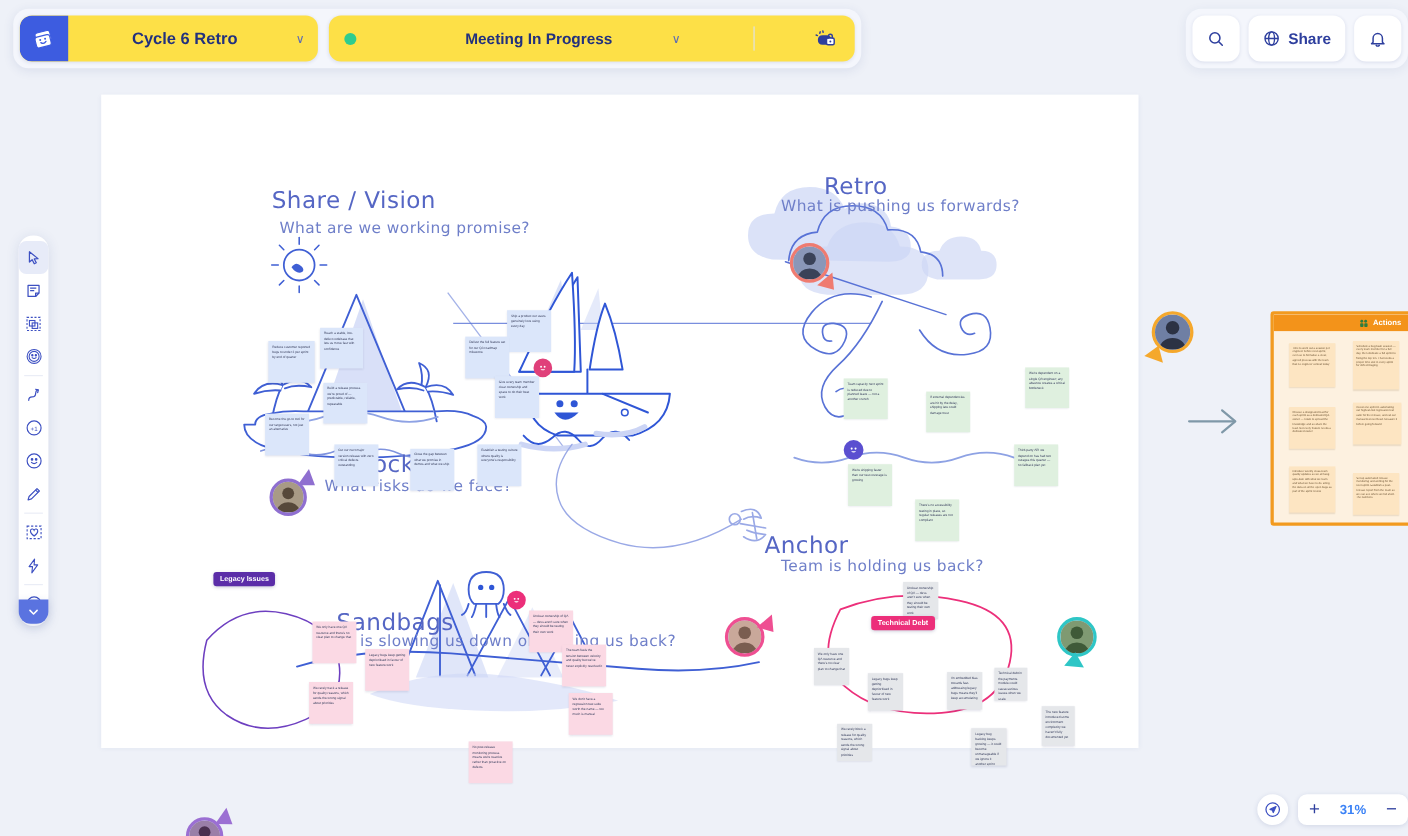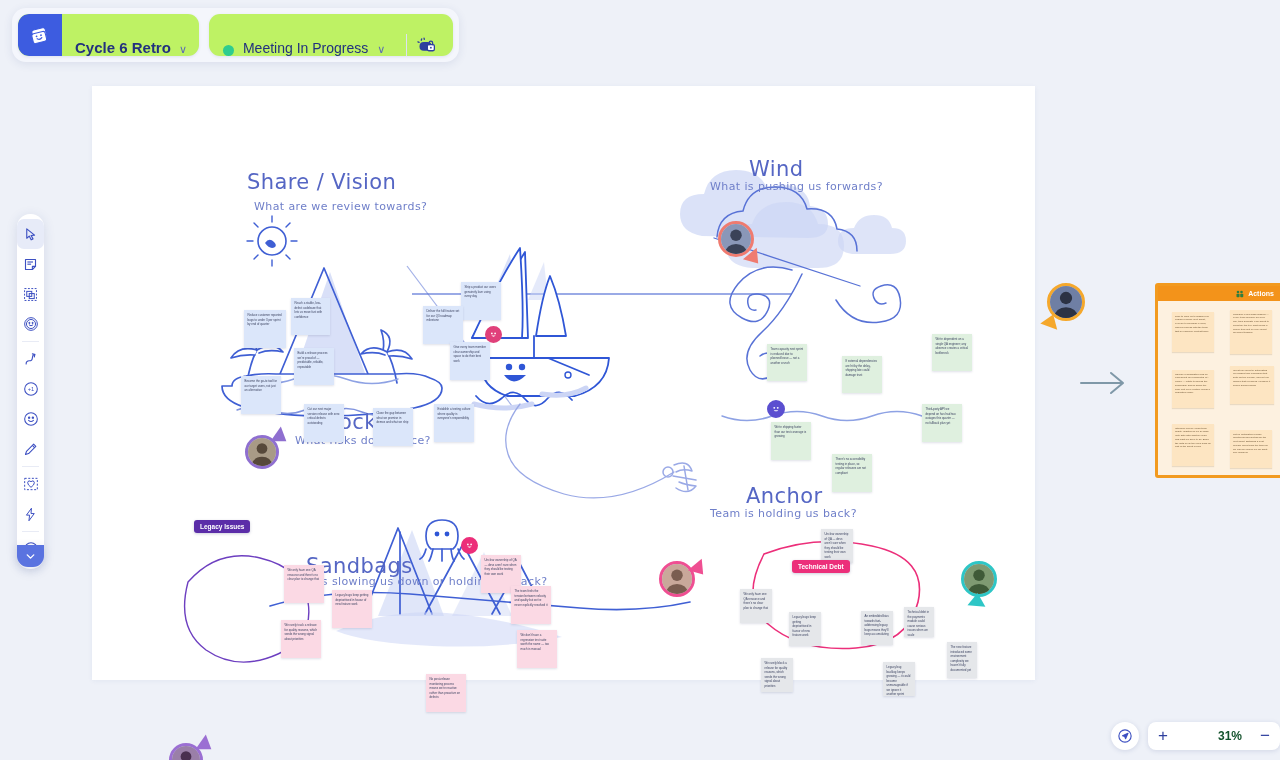--- a/index.html
+++ b/index.html
@@ -14,44 +14,45 @@
   
   .topbar-left {
     position: absolute; left: 12px; top: 8px;
     display: flex; align-items: center; gap: 10px;
     background: #f4f6fc;
     border-radius: 14px;
     padding: 6px;
     box-shadow: 0 2px 10px rgba(40,60,130,.10);
   }
   .pill {
-    display: flex; align-items: flex-end;
-    background: #bef264;
+    display: flex; align-items: center;
+    background: #fde047;
     border-radius: 11px;
     height: 42px;
     box-shadow: 0 1px 3px rgba(40,60,130,.10);
     overflow: hidden;
+    gap: 45px;
   }
   .logo-box {
     width: 44px; height: 42px; background: #3d5ce0;
     display:flex; align-items:center; justify-content:center;
     border-radius: 11px 0 0 11px;
     flex-shrink: 0;
   }
   .board-name {
     font-size: 15px; font-weight: 700; color: #22317e;
     padding: 0 8px 0 13px; white-space: nowrap;
   }
   .chev { color: #5b6bb5; font-size: 11px; padding-right: 12px; }
   .status-pill { padding: 0 4px 0 0; }
   .status-dot {
     width: 11px; height: 11px; border-radius: 50%;
     background: #2ecc8f; margin: 0 9px 0 14px; flex-shrink:0;
   }
-  .status-text { font-size: 14px; font-weight: 400; color: #22317e; white-space: nowrap; }
+  .status-text { font-size: 14px; font-weight: 700; color: #22317e; white-space: nowrap; margin-left: 45px; }
   .divider-v { width: 1px; height: 22px; background: #dde2f2; margin: 0 9px; }
   .lock-ico { padding-right: 12px; display:flex; align-items:center; }
 
   
   .topbar-right {
     position: absolute; right: 0px; top: 8px;
     display: flex; align-items: center; gap: 8px;
     background: #f4f6fc; border-radius: 14px; padding: 6px 6px 6px 6px;
     box-shadow: 0 2px 10px rgba(40,60,130,.08);
   }
@@ -98,21 +99,21 @@
     background: #ffffff;
     box-shadow: 0 1px 5px rgba(40,60,130,.06);
   }
   .sect-title {
     position: absolute;
     font-family: "DejaVu Sans", sans-serif;
     color: #5566c4; font-weight: 400; letter-spacing: .4px;
     white-space: nowrap;
   }
   .sect-h { font-size: 21px; }
-  .sect-s { font-size: 11px; color: #6f7fc9; }
+  .sect-s { font-size: 14px; color: #6f7fc9; }
 
   
   .note {
     position: absolute;
     font-size: 2.9px; line-height: 1.55;
     padding: 3px 3.5px;
     color: #3b4260;
     overflow: hidden;
     word-break: break-word;
     box-shadow: 0 1px 2px rgba(60,70,120,.16);
@@ -175,21 +176,21 @@
     background: #fff; display:flex; align-items:center; justify-content:center;
     box-shadow: 0 1px 5px rgba(40,60,130,.15); color:#3d50c2; cursor:pointer;
   }
   .zb-group {
     height: 28px; background: #fff; border-radius: 8px;
     display: flex; align-items: center;
     box-shadow: 0 1px 5px rgba(40,60,130,.15); overflow:hidden;
   }
   .zb-btn { width: 30px; height: 28px; display:flex; align-items:center; justify-content:center;
             color:#2e3f9e; font-size: 17px; cursor:pointer; }
-  .zb-val { font-size: 12px; font-weight: 700; color:#14532d; padding: 0 4px; min-width: 40px; text-align:center; cursor:pointer;margin-left:32px;}
+  .zb-val { font-size: 12px; font-weight: 700; color:#3b82f6; padding: 0 4px; min-width: 40px; text-align:center; cursor:pointer;}
 </style>
 </head>
 <body>
 
 <div id="app">
 
   <div class="canvas">
 
     <svg width="943" height="594" style="position:absolute;left:0;top:0;">
 
@@ -321,32 +322,32 @@
       </g>
       <circle cx="345" cy="448" r="2.4" fill="#2f56d6"></circle>
       <circle cx="355" cy="448" r="2.4" fill="#2f56d6"></circle>
 
       <path d="M96 496 q30 -34 72 -24 q42 10 48 44 q6 36 -30 52 q-40 18 -72 -4 q-30 -22 -18 -68 z" fill="none" stroke="#6d3fc0" stroke-width="1.4"></path>
 
       <path d="M672 468 q52 -20 108 -8 q56 12 46 56 q-10 42 -62 46 q-56 4 -88 -24 q-28 -24 -4 -70 z" fill="none" stroke="#ec2f7a" stroke-width="1.6"></path>
     </svg>
 
     <div class="sect-title sect-h" style="left:155px;top:84px;">Share / Vision</div>
-    <div class="sect-title sect-s" style="left:162px;top:114px;">What are we review towards?</div>
-
-    <div class="sect-title sect-h" style="left:657px;top:71px;">Wind</div>
+    <div class="sect-title sect-s" style="left:162px;top:114px;">What are we working promise?</div>
+
+    <div class="sect-title sect-h" style="left:657px;top:71px;">Retro</div>
     <div class="sect-title sect-s" style="left:618px;top:94px;">What is pushing us forwards?</div>
 
     <div class="sect-title sect-h" style="left:233px;top:324px;">Rocks</div>
     <div class="sect-title sect-s" style="left:203px;top:348px;">What risks do we face?</div>
 
     <div class="sect-title sect-h" style="left:214px;top:468px;">Sandbags</div>
     <div class="sect-title sect-s" style="left:192px;top:489px;">What is slowing us down or holding us back?</div>
 
-    <div class="sect-title sect-h" style="left:654px;top:398px;">Anchor</div>
+    <div class="sect-title sect-h" style="left:603px;top:398px;">Anchor</div>
     <div class="sect-title sect-s" style="left:618px;top:421px;">Team is holding us back?</div>
 
     <div id="notes-layer">
         <div class="note n-blue" style="left: 152px; top: 224px; width: 42px; height: 38px;">Reduce customer reported bugs to under 3 per sprint by end of quarter</div>
         <div class="note n-blue" style="left: 199px; top: 212px; width: 39px; height: 37px;">Reach a stable, low-defect codebase that lets us move fast with confidence</div>
         <div class="note n-blue" style="left: 202px; top: 262px; width: 40px; height: 37px;">Build a release process we're proud of — predictable, reliable, repeatable</div>
         <div class="note n-blue" style="left: 149px; top: 290px; width: 40px; height: 38px;">Become the go-to tool for our target users, not just an alternative</div>
         <div class="note n-blue" style="left: 212px; top: 318px; width: 40px; height: 38px;">Cut our next major version release with zero critical defects outstanding</div>
         <div class="note n-blue" style="left: 281px; top: 322px; width: 40px; height: 38px;">Close the gap between what we promise in demos and what we ship</div>
         <div class="note n-blue" style="left: 342px; top: 318px; width: 40px; height: 38px;">Establish a testing culture where quality is everyone's responsibility</div>
@@ -507,20 +508,42 @@
           <path d="M4 13 q0 -5 5 -5 h4 q5 0 5 5 q0 5 -5 5 h-4 q-5 0 -5 -5 z" fill="#2e3f9e" stroke="none"></path>
           <rect x="13" y="11" width="8" height="7" rx="1.6" fill="#fff" stroke="#2e3f9e"></rect>
           <path d="M15 11 v-2 a2 2 0 0 1 4 0 v2"></path>
           <circle cx="17" cy="14.5" r="1" fill="#2e3f9e" stroke="none"></circle>
           <path d="M6 6 l0.5 -1.5 M9.5 5 l-0.3 -1.4 M3.6 8.4 l-1.4 -0.6"></path>
         </svg>
       </span>
     </div>
   </div>
 
+  <div class="topbar-right">
+    <div class="tr-btn">
+      <svg width="17" height="17" viewBox="0 0 24 24" fill="none" stroke="#2e3f9e" stroke-width="2" stroke-linecap="round">
+        <circle cx="10.5" cy="10.5" r="6.5"></circle>
+          <line x1="15.5" y1="15.5" x2="20" y2="20"></line>
+      </svg>
+    </div>
+    <div class="tr-btn">
+      <svg width="16" height="16" viewBox="0 0 24 24" fill="none" stroke="#2e3f9e" stroke-width="1.9">
+        <circle cx="12" cy="12" r="9"></circle>
+          <ellipse cx="12" cy="12" rx="4" ry="9"></ellipse>
+          <line x1="3" y1="12" x2="21" y2="12"></line>
+      </svg>
+      <span>Share</span>
+    </div>
+    <div class="tr-btn">
+      <svg width="17" height="17" viewBox="0 0 24 24" fill="none" stroke="#2e3f9e" stroke-width="1.9" stroke-linecap="round" stroke-linejoin="round">
+        <path d="M6 16 v-5 a6 6 0 0 1 12 0 v5 l2 2 H4 z"></path>
+          <path d="M10 20 a2.4 2.4 0 0 0 4 0"></path>
+      </svg>
+    </div>
+  </div>
 
   <div class="toolbar">
     <div class="tool active">
       <svg width="15" height="15" viewBox="0 0 24 24" fill="none" stroke="#3d50c2" stroke-width="1.8" stroke-linejoin="round">
         <path d="M6 3 L6 18 L10 14.5 L13 20.5 L16 19 L13 13.5 L18.5 13 Z"></path>
       </svg>
     </div>
     <div class="tool">
       <svg width="15" height="15" viewBox="0 0 24 24" fill="none" stroke="#3d50c2" stroke-width="1.8" stroke-linejoin="round">
         <path d="M4 4 h16 v11 l-5 5 H4 z"></path>

